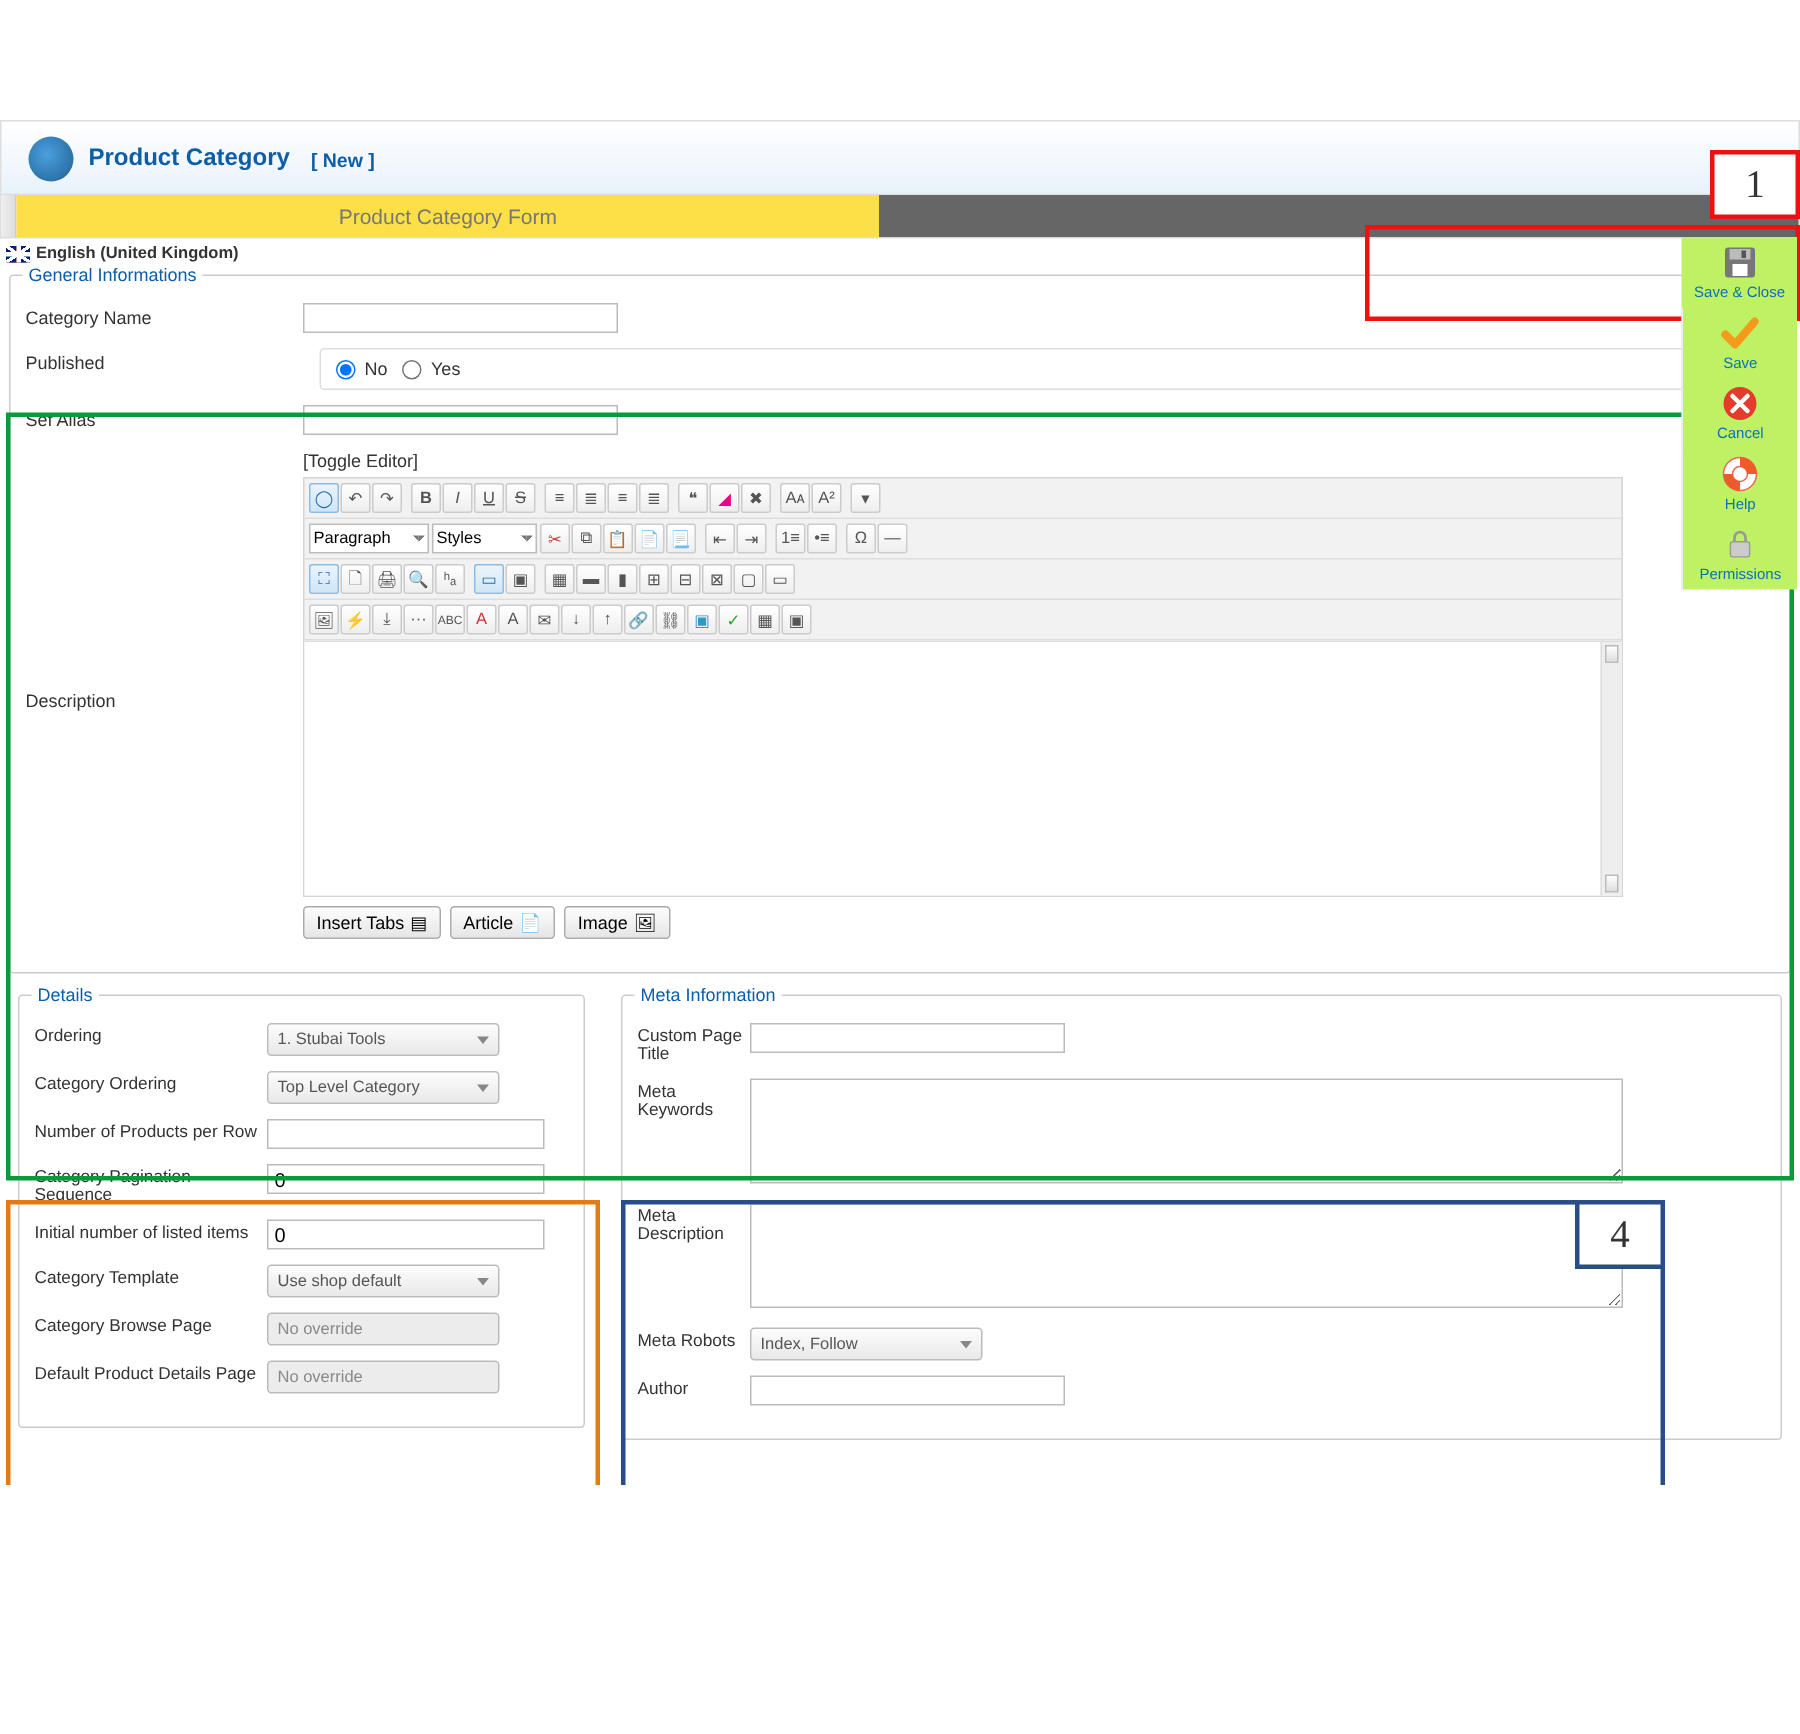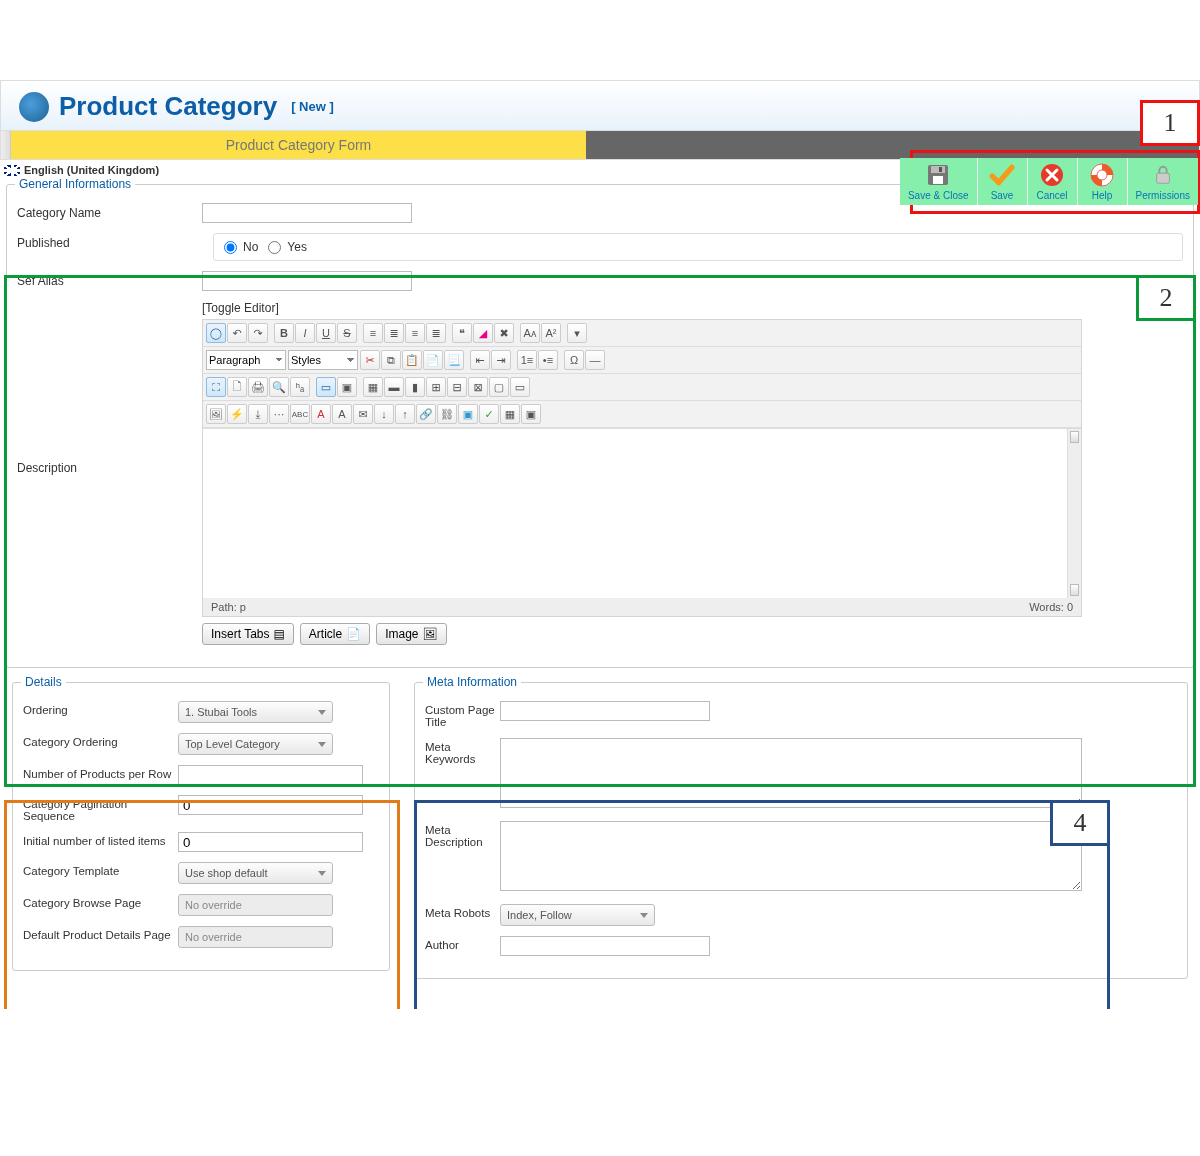--- a/index.html
+++ b/index.html
@@ -3,21 +3,22 @@
 <meta charset="utf-8">
 <style>
 * { box-sizing: border-box; margin: 0; padding: 0; }
 body { font-family: Arial, Helvetica, sans-serif; font-size: 12px; color: #333; background: #fff; }
 .page { width: 1200px; margin: 0 auto; position: relative; }
 
 
 .toolbar {
   position: absolute; top: 78px; right: 2px;
   display: flex; gap: 0; z-index: 10;
-  background: #86efac;
+  background: #bef264;
+  flex-direction: column;
 }
 .toolbar-btn {
   display: flex; flex-direction: column; align-items: center;
   padding: 4px 8px; cursor: pointer; min-width: 50px;
   border-left: 1px solid #eee;
 }
 .toolbar-btn:first-child { border-left: none; }
 .toolbar-btn .ticon { width: 26px; height: 26px; display:flex; align-items:center; justify-content:center;}
 .toolbar-btn .tlabel { font-size: 10px; color: #0b72b5; margin-top: 2px; }
 
@@ -26,21 +27,21 @@
   margin-top: 80px;
   background: linear-gradient(#fff, #e8f2fb);
   border: 1px solid #ddd;
   padding: 10px 18px 8px 18px;
   display: flex; align-items: center; gap: 10px;
 }
 .header .logo {
   width: 30px; height: 30px; border-radius: 50%;
   background: radial-gradient(circle at 40% 40%, #4aa0dd, #1f5f93);
 }
-.header .title { color: #0b5ea7; font-size: 26px; font-weight: bold; }
+.header .title { color: #0b5ea7; font-size: 16px; font-weight: bold; }
 .header .new-badge { color: #0b5ea7; font-size: 13px; font-weight: bold; margin-left: 4px; }
 
 
 .tabrow { display: flex; border: 1px solid #ddd; border-top: none; }
 .tabrow .tab-light {
   flex: 0 0 48%; padding: 6px 0; text-align: center;
   color: #777; background: #fde047; font-size: 14px;
 }
 .tabrow .tab-dark {
   flex: 1; background: #666;
@@ -377,28 +378,20 @@
             <span class="ed-btn">⛓</span>
             <span class="ed-btn" style="color:#39c">▣</span>
             <span class="ed-btn" style="color:#2a2">✓</span>
             <span class="ed-btn">▦</span>
             <span class="ed-btn">▣</span>
           </div>
         </div>
         <div class="ed-body">
           <div class="vscroll"></div>
         </div>
-        <div class="ed-foot">
-          <span>
-            <span>Path:</span>&nbsp;<span>p</span>
-          </span>
-          <span>
-            <span>Words:</span>&nbsp;<span>0</span>
-          </span>
-        </div>
       </div>
       <div class="ed-actions">
         <button class="act-btn">
               <span>Insert Tabs</span> 
               <span>▤</span>
             </button>
         <button class="act-btn">
               <span>Article</span> 
               <span>📄</span>
             </button>

